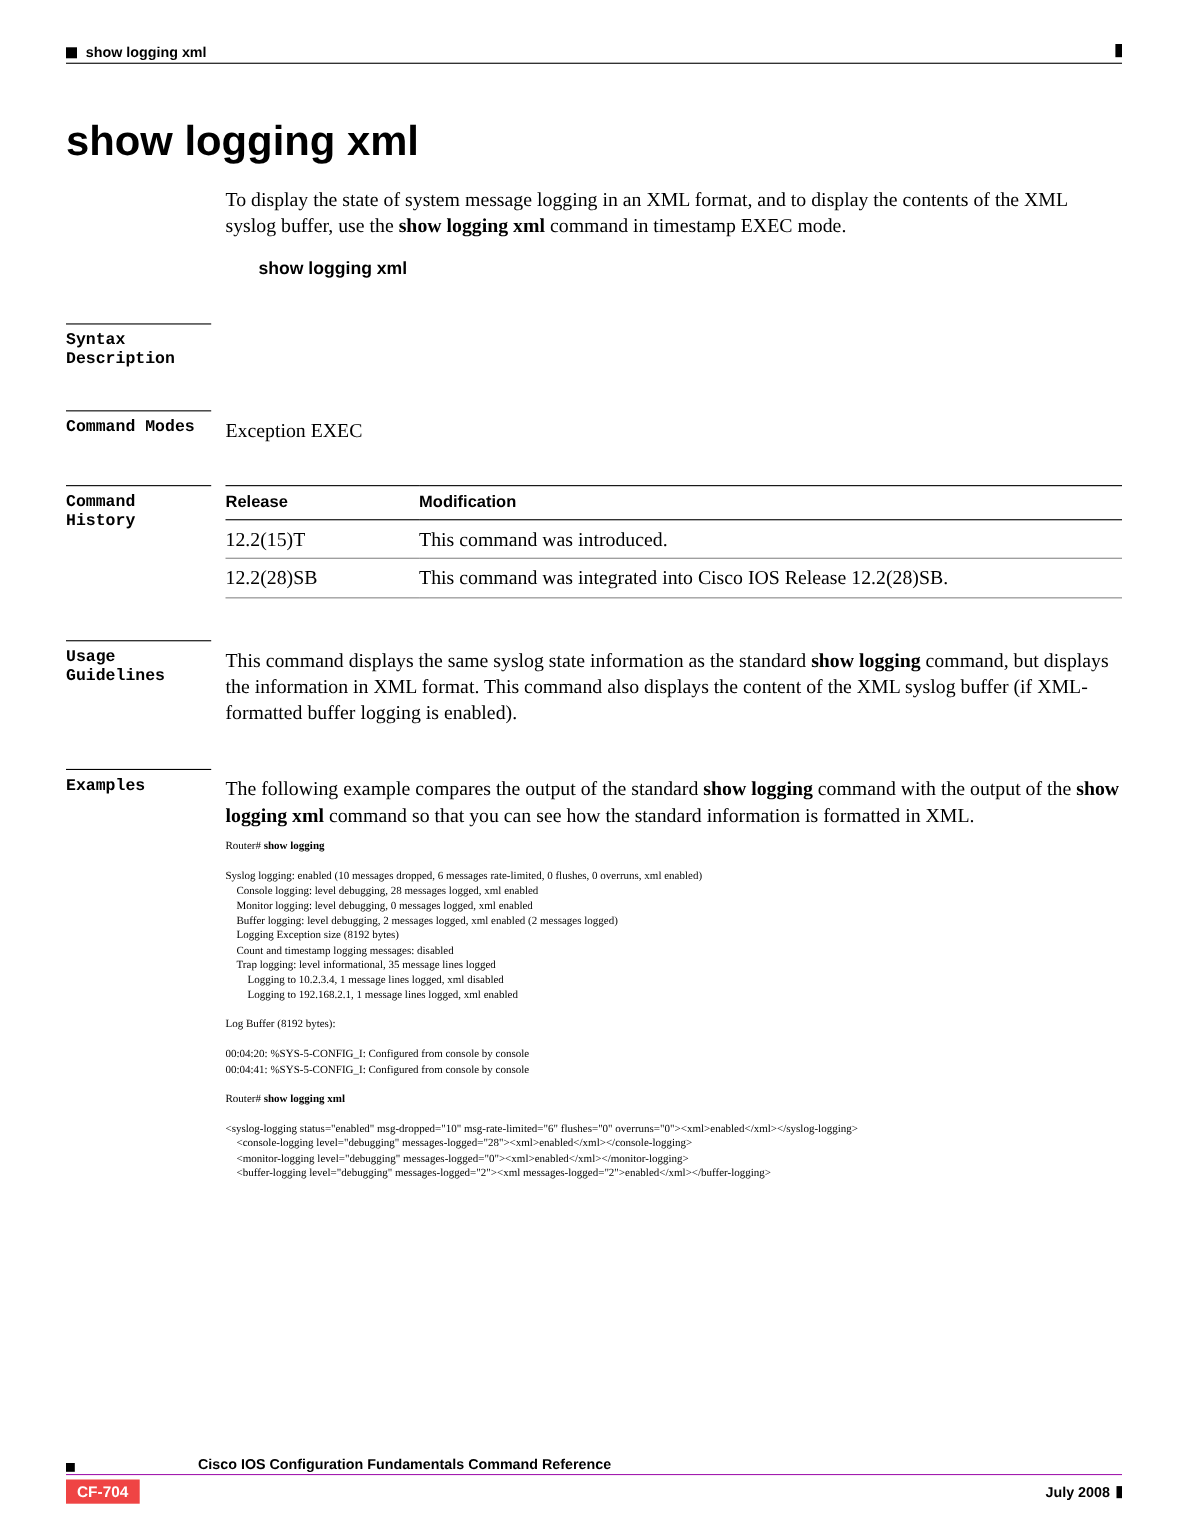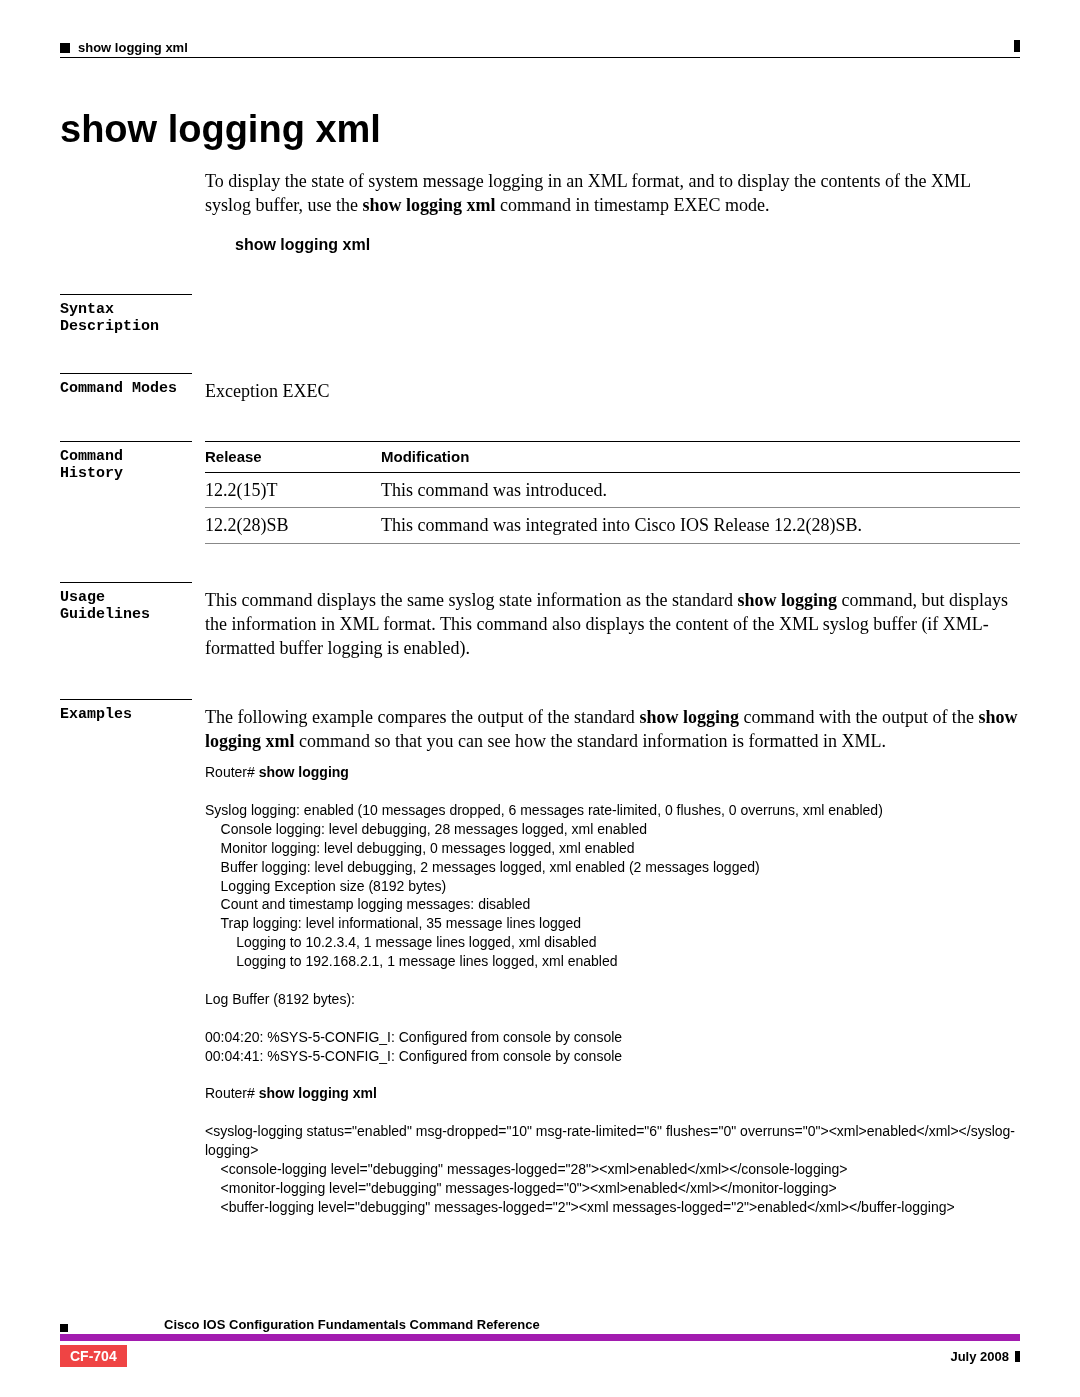--- a/index.html
+++ b/index.html
@@ -110,41 +110,42 @@
     font-family: "Times New Roman", Times, serif;
     vertical-align: top;
   }
   .history-table th.rel, .history-table td.rel {
     width: 170px;
   }
   .examples-body p {
     margin: 0 0 10px 0;
   }
   .codeblock {
-    font-family: Liberation Sans, sans-serif;
-    font-size: 14px;
+    font-family: Liberation Serif, serif;
+    font-size: 10px;
     line-height: 1.35;
     white-space: pre-wrap;
     word-break: break-word;
     margin: 6px 0 0 0;
   }
   .codeblock .b {
     font-weight: bold;
   }
   .footer {
     position: absolute;
     left: 60px;
     right: 60px;
     bottom: 30px;
   }
   .footer-title-row {
     display: flex;
     align-items: flex-end;
-    border-bottom: 7px solid #a21caf;
+    border-bottom: 1px solid #a21caf;
     padding-bottom: 2px;
+    gap: 16px;
   }
   .footer-title-row .sq {
     display: inline-block;
     width: 8px;
     height: 8px;
     background: #000;
     margin-right: 6px;
   }
   .footer-title {
     font-family: Arial, Helvetica, sans-serif;

